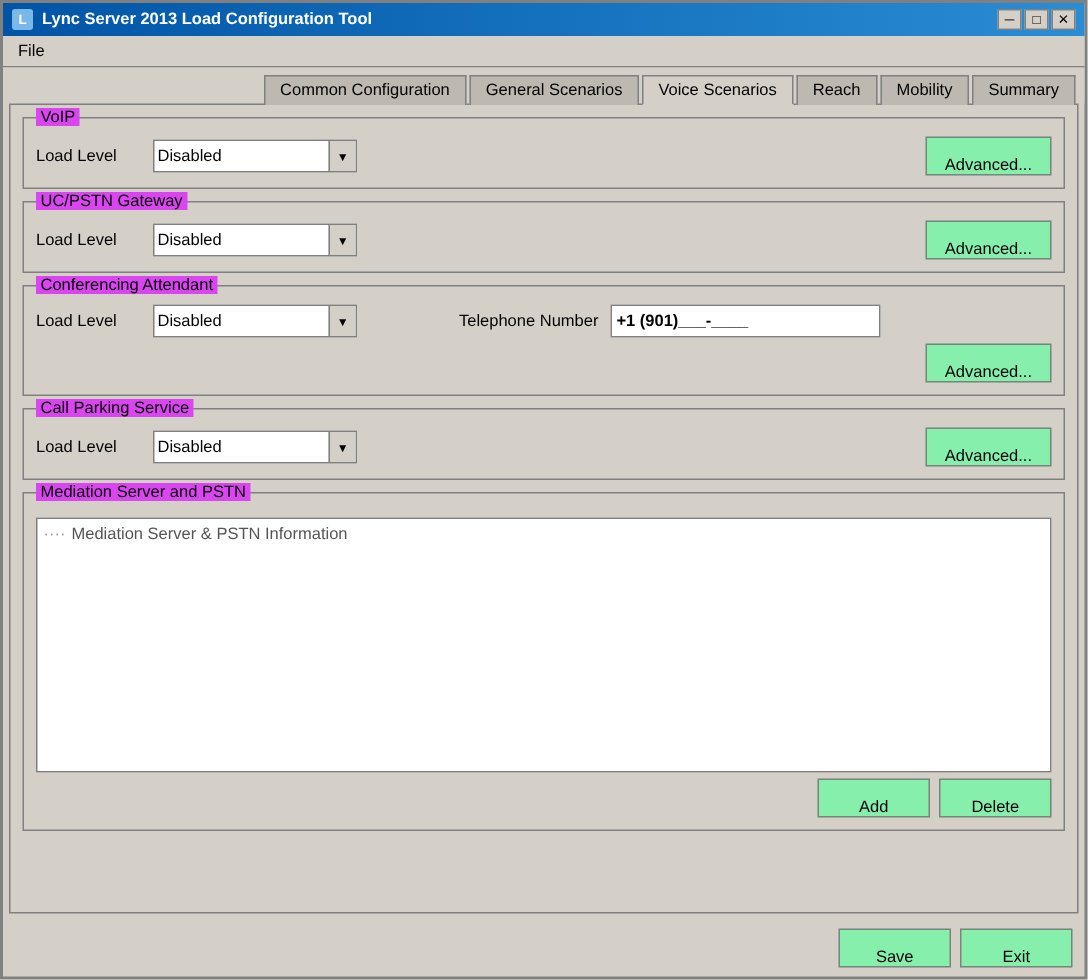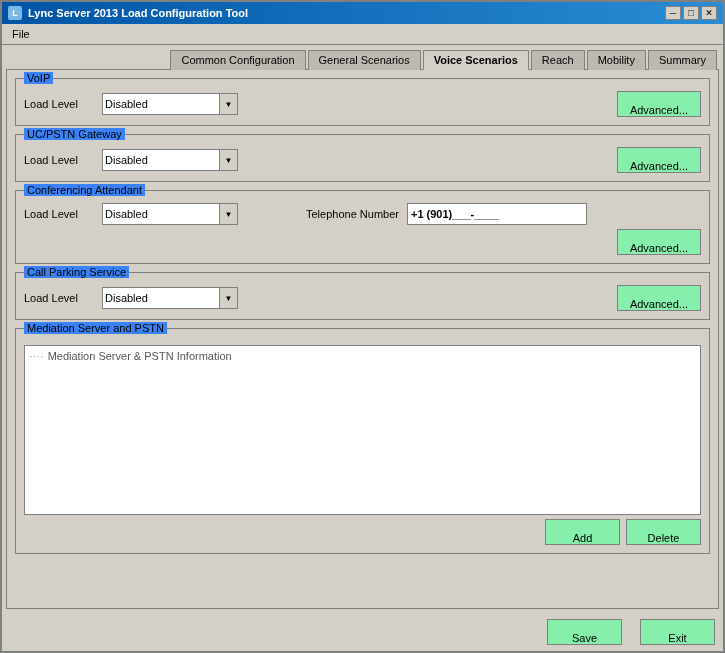--- a/index.html
+++ b/index.html
@@ -102,21 +102,21 @@
       margin-right: 2px;
       border-bottom: none;
       position: relative;
       bottom: -1px;
     }
 
     .tab.active {
       background: #d4d0c8;
       border-bottom: 1px solid #d4d0c8;
       z-index: 1;
-      font-weight: bold;
+      font-weight: normal;
       padding-left: 10px;
     }
 
     .tab:not(.active) {
       background: #bdb9b1;
     }
 
     .main-content {
       flex: 1;
       background: #d4d0c8;
@@ -131,21 +131,21 @@
       margin-bottom: 8px;
       padding: 6px 8px 8px 8px;
       position: relative;
       background: #d4d0c8;
     }
 
     .group-label {
       position: absolute;
       top: -7px;
       left: 8px;
-      background: #3b82f6;
+      background: #d946ef;
       padding: 0 3px;
       font-size: 11px;
     }
 
     .form-row {
       display: flex;
       align-items: center;
       margin-top: 6px;
       gap: 8px;
     }
@@ -240,21 +240,21 @@
     }
 
     .mediation-dots {
       color: #999;
     }
 
     .bottom-buttons {
       display: flex;
       justify-content: flex-end;
       padding: 6px 8px;
-      gap: 18px;
+      gap: 6px;
       flex-shrink: 0;
     }
 
     .footer-area {
       flex-shrink: 0;
     }
 
     .mediation-actions {
       display: flex;
       justify-content: flex-end;

